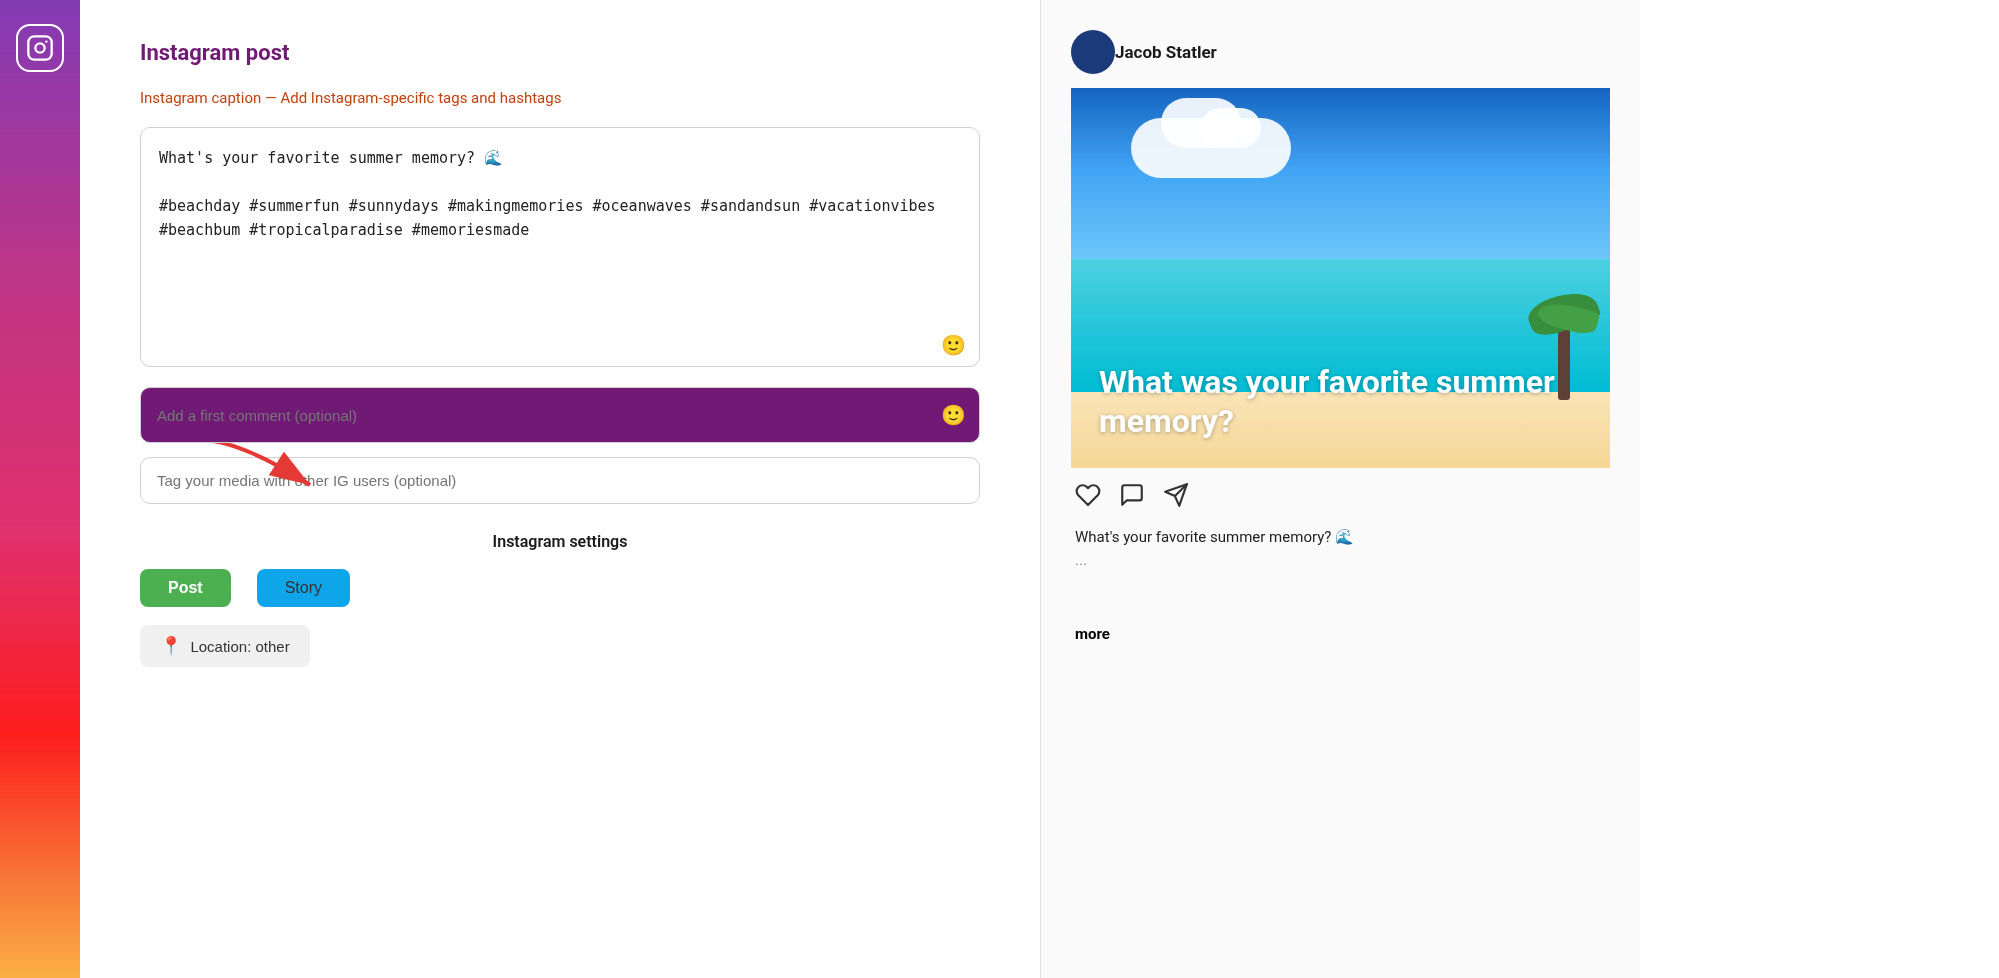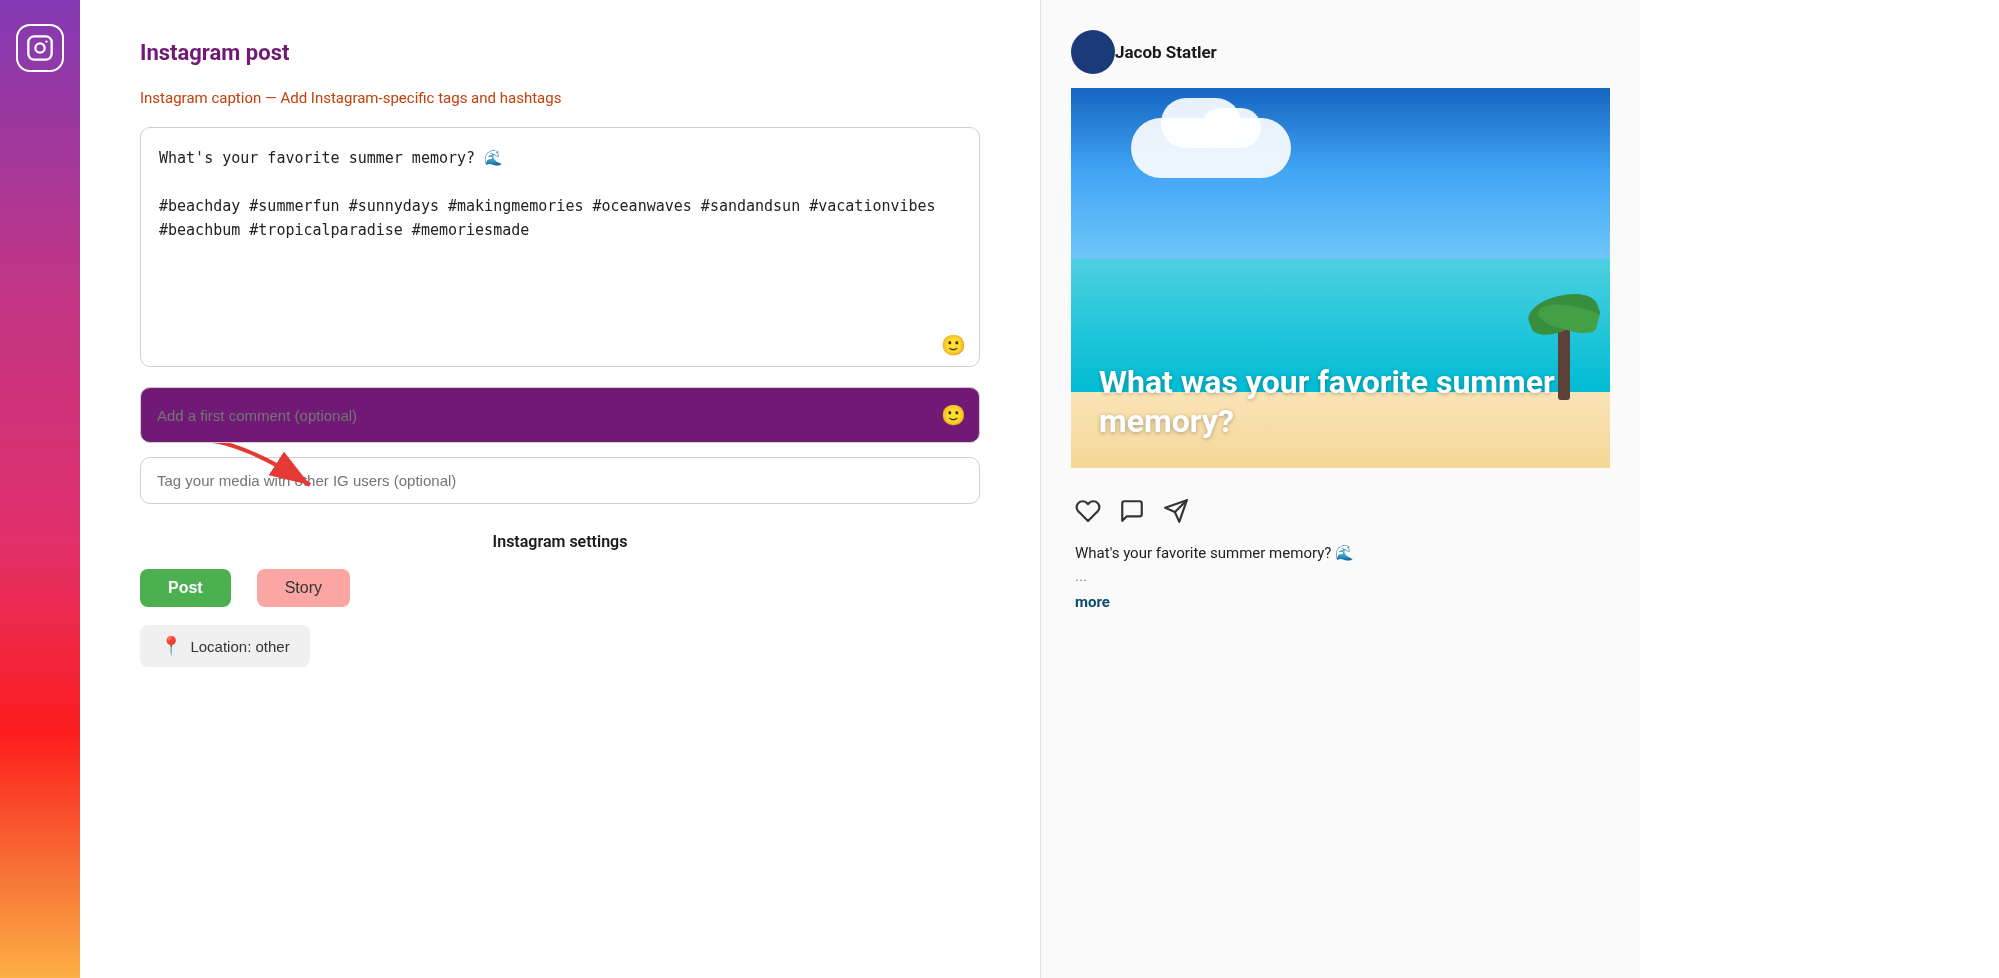--- a/index.html
+++ b/index.html
@@ -153,21 +153,21 @@
       color: #fff;
       border: none;
       border-radius: 8px;
       padding: 10px 28px;
       font-size: 16px;
       font-weight: 600;
       cursor: pointer;
     }
 
     .btn-story {
-      background: #fca5a5;
+      background: #0ea5e9;
       color: #333;
       border: none;
       border-radius: 8px;
       padding: 10px 28px;
       font-size: 16px;
       font-weight: 500;
       cursor: pointer;
     }
 
     .location-btn {
@@ -225,21 +225,21 @@
       color: #1a1a1a;
     }
 
     .preview-image {
       width: 100%;
       height: 380px;
       background: linear-gradient(180deg, #1a90d0 0%, #29b6f6 30%, #4dd0e1 60%, #80deea 75%, #b2ebf2 85%, #e0f7fa 90%, #c8e6c9 95%, #8bc34a 100%);
       border-radius: 0;
       position: relative;
       overflow: hidden;
-      margin-bottom: 16px;
+      margin-bottom: 0;
     }
 
     .preview-image-overlay {
       position: absolute;
       bottom: 0;
       left: 0;
       right: 0;
       padding: 30px 28px 28px 28px;
     }
 
@@ -351,23 +351,24 @@
       line-height: 1.5;
     }
 
     .preview-caption .ellipsis {
       color: #888;
     }
 
     .preview-more {
       font-size: 15px;
       font-weight: 700;
-      color: #0c4a6e;
+      color: #000000;
       cursor: pointer;
       padding: 2px 4px;
+      margin-top: 48px;
     }
 
     
     .red-arrow {
       position: absolute;
       left: 100px;
       top: 430px;
       pointer-events: none;
     }
 

